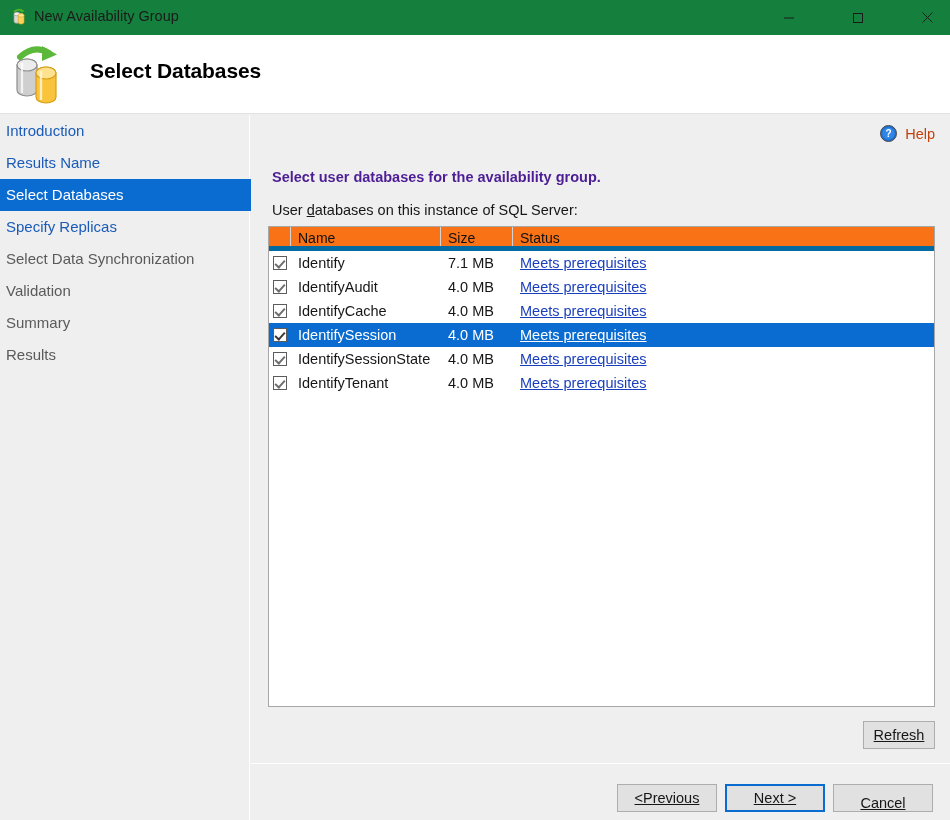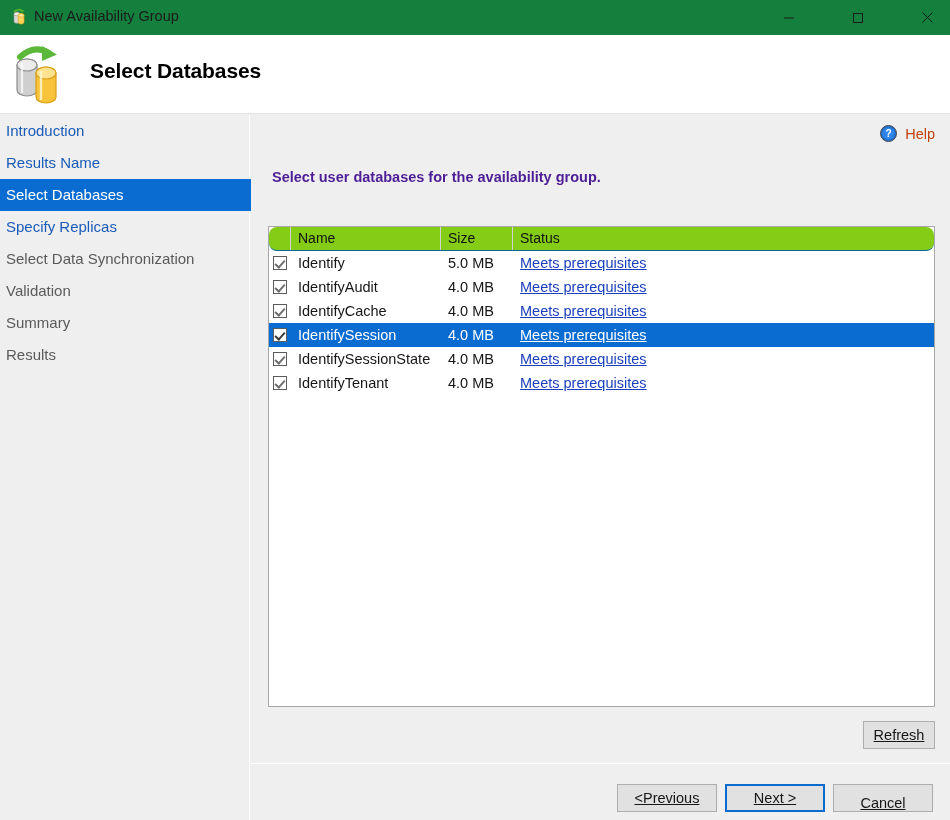--- a/index.html
+++ b/index.html
@@ -116,24 +116,23 @@
     position: absolute; left: 17px; top: 111px;
     width: 667px; height: 481px;
     background: #ffffff;
     border: 1px solid #a7a7a7;
     box-sizing: border-box;
     overflow: hidden;
   }
   .lb-header {
     display: flex;
     height: 24px;
-    background: #84cc16;
-    border-bottom: 1px solid #0369a1;
-    box-sizing: border-box;
-    border-radius: 8px;
+    background: #f97316;
+    border-bottom: 5px solid #0369a1;
+    box-sizing: border-box;
   }
   .hcell {
     font-size: 14px; color: #111111;
     line-height: 23px;
     box-sizing: border-box;
     border-right: 1px solid #d3d3d3;
     padding-left: 7px;
     white-space: nowrap;
     overflow: hidden;
   }
@@ -295,35 +294,38 @@
           <circle cx="8.5" cy="8.5" r="8" fill="#1f6fd0" stroke="#4a4a4a" stroke-width="1"></circle>
           <circle cx="8.5" cy="8.5" r="6.1" fill="#2f86e8"></circle>
           <text x="8.5" y="12.4" font-family="Liberation Sans, sans-serif" font-size="10" font-weight="bold" fill="#ffffff" text-anchor="middle">?</text>
         </svg>
       </span>
       <span class="help-text">Help</span>
     </div>
 
     <div class="lead">Select user databases for the availability group.</div>
 
+    <div class="sublead">
+      <span>User </span><u>d</u><span>atabases on this instance of SQL Server:</span>
+    </div>
 
     <div class="listbox">
       <div class="lb-header">
         <div class="hcell c-check"></div>
         <div class="hcell c-name">Name</div>
         <div class="hcell c-size">Size</div>
         <div class="hcell c-status">Status</div>
       </div>
 
       <div class="lb-row">
         <div class="cell c-check">
             <span class="chk"></span>
           </div>
         <div class="cell c-name">Identify</div>
-        <div class="cell c-size">5.0 MB</div>
+        <div class="cell c-size">7.1 MB</div>
         <div class="cell c-status">
             <span class="status-link">Meets prerequisites</span>
           </div>
       </div>
 
       <div class="lb-row">
         <div class="cell c-check">
             <span class="chk"></span>
           </div>
         <div class="cell c-name">IdentifyAudit</div>

